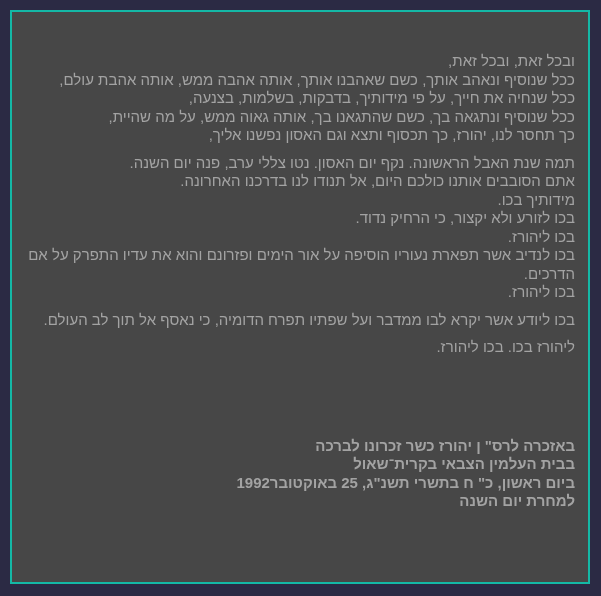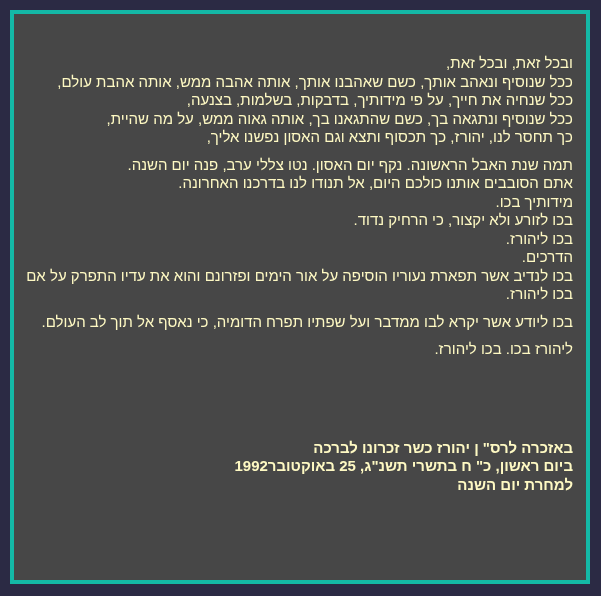--- a/index.html
+++ b/index.html
@@ -18,23 +18,23 @@
     height: 596px;
     background: #2b2a44;
     box-sizing: border-box;
   }
   .page {
     position: absolute;
     top: 10px;
     left: 10px;
     right: 11px;
     bottom: 12px;
-    border: 4px solid #14b8a6;
+    border: 2px solid #14b8a6;
     background: #474747;
-    color: #fef9c3;
+    color: #a3a3a3;
     direction: rtl;
     text-align: right;
     font-size: 15px;
     line-height: 18.5px;
     padding: 40px 13px 0 4px;
     box-sizing: border-box;
     overflow: hidden;
   }
   .line {
     white-space: nowrap;
@@ -60,33 +60,34 @@
       <div class="line">ככל שנוסיף ונתגאה בך, כשם שהתגאנו בך, אותה גאוה ממש, על מה שהיית,</div>
       <div class="line">כך תחסר לנו, יהורז, כך תכסוף ותצא וגם האסון נפשנו אליך,</div>
     </div>
 
     <div class="stanza stanza-2">
       <div class="line">תמה שנת האבל הראשונה. נקף יום האסון. נטו צללי ערב, פנה יום השנה.</div>
       <div class="line">אתם הסובבים אותנו כולכם היום, אל תנודו לנו בדרכנו האחרונה.</div>
       <div class="line">מידותיך בכו.</div>
       <div class="line">בכו לזורע ולא יקצור, כי הרחיק נדוד.</div>
       <div class="line">בכו ליהורז.</div>
+      <div class="line">בכו לנדיב אשר תפארת נעוריו הוסיפה על אור הימים ופזרונם והוא את עדיו התפרק על אם</div>
       <div class="line">הדרכים.</div>
-      <div class="line">בכו לנדיב אשר תפארת נעוריו הוסיפה על אור הימים ופזרונם והוא את עדיו התפרק על אם</div>
       <div class="line">בכו ליהורז.</div>
     </div>
 
     <div class="stanza stanza-3">
       <div class="line">בכו ליודע אשר יקרא לבו ממדבר ועל שפתיו תפרח הדומיה, כי נאסף אל תוך לב העולם.</div>
     </div>
 
     <div class="stanza stanza-4">
       <div class="line">ליהורז בכו. בכו ליהורז.</div>
     </div>
 
     <div class="memorial-footer">
       <div class="line">באזכרה לרס" ן יהורז כשר זכרונו לברכה</div>
+      <div class="line">בבית העלמין הצבאי בקרית־שאול</div>
       <div class="line">ביום ראשון, כ" ח בתשרי תשנ"ג, 25 באוקטובר1992</div>
       <div class="line">למחרת יום השנה</div>
     </div>
 
   </div>
 </div>
 
 </body></html>

